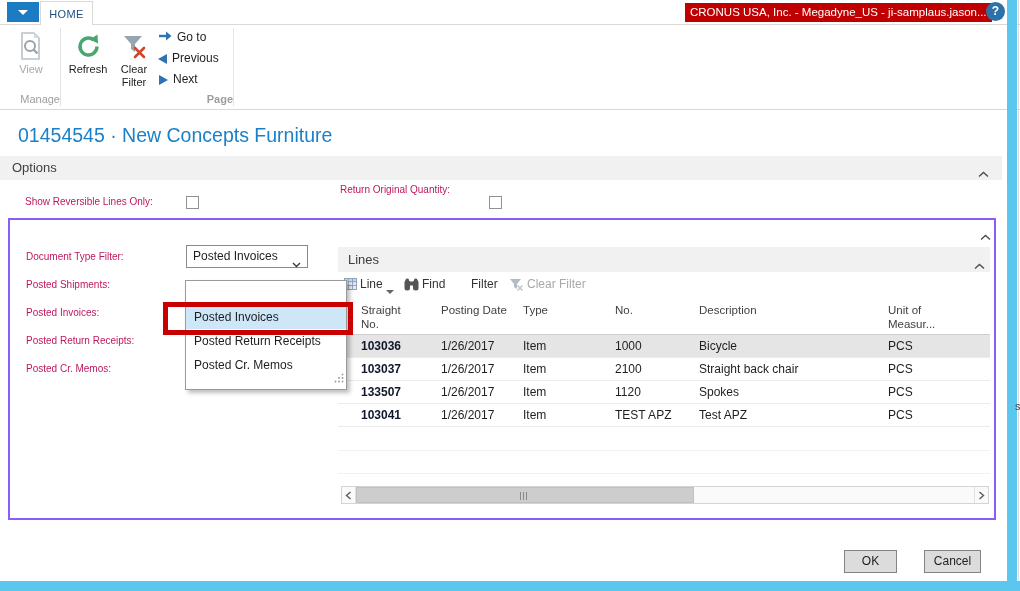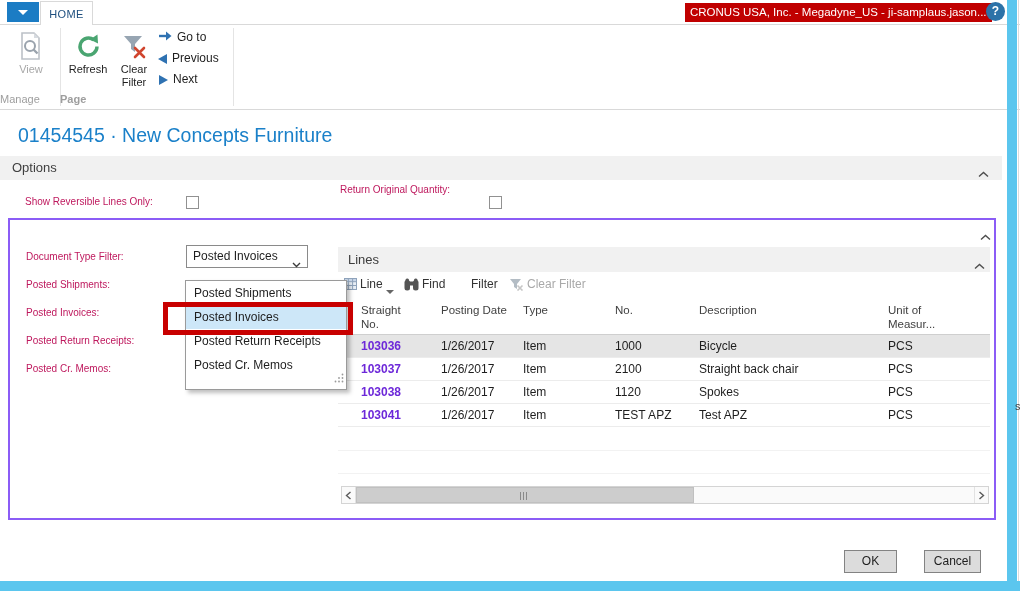--- a/index.html
+++ b/index.html
@@ -11,21 +11,21 @@
   .tabbar { position:absolute; left:0; top:0; width:1020px; height:25px; background:#fff; border-bottom:1px solid #d9d9d9; }
   .app-btn { position:absolute; left:7px; top:2px; width:32px; height:20px; background:#1b7cc4; cursor:pointer; }
   .app-btn .tri { position:absolute; left:11px; top:8px; width:0; height:0; border-left:5px solid transparent; border-right:5px solid transparent; border-top:5px solid #fff; }
   .home-tab { position:absolute; left:40px; top:1px; width:53px; height:25px; background:#fff; border:1px solid #d9d9d9; border-bottom:none; text-align:center; line-height:24px; font-size:11px; letter-spacing:.4px; color:#1d4e7e; }
   .org-banner { position:absolute; left:685px; top:3px; height:19px; line-height:19px; background:#c00000; color:#fff; font-size:11.5px; padding:0 5px; white-space:nowrap; }
   .help-btn { position:absolute; left:986px; top:2px; width:19px; height:19px; border-radius:50%; background:#2c72a8; color:#fff; font-size:12px; font-weight:bold; text-align:center; line-height:19px; }
 
   
   .ribbon { position:absolute; left:0; top:25px; width:1020px; height:85px; background:#fff; border-bottom:1px solid #d9d9d9; }
   .vsep { position:absolute; top:3px; width:1px; height:78px; background:#e4e4e4; }
-  .group-label { position:absolute; top:68px; height:14px; font-size:11px; color:#9e9e9e; text-align:left; }
+  .group-label { position:absolute; top:68px; height:14px; font-size:11px; color:#9e9e9e; text-align:right; }
   .big-btn { position:absolute; top:4px; text-align:center; }
   .big-btn .bb-icon { height:34px; display:flex; align-items:center; justify-content:center; }
   .big-btn .bb-label { font-size:11px; line-height:13px; color:#1e1e1e; }
   .big-btn.disabled .bb-label { color:#a8a8a8; }
   .small-link { position:absolute; height:16px; font-size:12px; color:#1e1e1e; white-space:nowrap; }
   .small-link .sl-icon { display:inline-block; vertical-align:middle; margin-right:5px; }
   .tri-left  { width:0; height:0; border-top:5.5px solid transparent; border-bottom:5.5px solid transparent; border-right:9px solid #2f72b2; }
   .tri-right { width:0; height:0; border-top:5.5px solid transparent; border-bottom:5.5px solid transparent; border-left:9px solid #2f72b2; }
 
   
@@ -49,21 +49,21 @@
   .tb-item { position:absolute; top:6px; font-size:12px; color:#333; white-space:nowrap; cursor:pointer; }
   .tb-item.disabled { color:#a9a9a9; cursor:default; }
   .caret-down { display:inline-block; width:0; height:0; border-left:4px solid transparent; border-right:4px solid transparent; border-top:4px solid #666; }
 
   .col-head { position:absolute; top:56px; font-size:11.5px; color:#414141; line-height:14px; white-space:nowrap; cursor:pointer; }
   .head-sep { position:absolute; left:0; top:87px; width:652px; height:1px; background:#cfcfcf; }
   .t-row { position:absolute; left:0; width:652px; height:23px; border-bottom:1px solid #ececec; cursor:pointer; }
   .t-row.selected { background:#e5e5e5; }
   .t-row.empty { border-bottom:1px solid #f2f2f2; cursor:default; }
   .t-cell { position:absolute; top:0; line-height:22px; font-size:12px; color:#1e1e1e; white-space:nowrap; }
-  .t-cell.bold { font-weight:bold; color:#6d28d9; }
+  .t-cell.bold { font-weight:bold; color:#0f172a; }
 
   .hscroll { position:absolute; left:3px; top:239px; width:648px; height:18px; border:1px solid #d4d4d4; background:#fafafa; }
   .hs-arrow { position:absolute; top:0; width:14px; height:16px; background:#fafafa; display:flex; align-items:center; justify-content:center; cursor:pointer; }
   .hs-thumb { position:absolute; left:14px; top:0; width:338px; height:16px; background:#cdcdcd; border:1px solid #c0c0c0; cursor:pointer; }
   .hs-grip { position:absolute; left:50%; top:4px; margin-left:-5px; width:10px; height:8px; }
   .hs-grip i { position:absolute; top:0; width:1px; height:8px; background:#8a8a8a; }
 
   
   .dropdown { position:absolute; left:185px; top:280px; width:162px; height:110px; background:#fff; border:1px solid #9a9a9a; box-shadow:3px 3px 4px rgba(0,0,0,.25); z-index:40; }
   .dd-item { position:absolute; left:0; width:160px; height:24px; line-height:24px; font-size:12px; padding-left:8px; cursor:pointer; white-space:nowrap; }
@@ -252,21 +252,21 @@
       </div>
       <div class="t-row" style="top:111px;">
         <div class="t-cell bold" style="left:23px;">103037</div>
         <div class="t-cell" style="left:103px;">1/26/2017</div>
         <div class="t-cell" style="left:185px;">Item</div>
         <div class="t-cell" style="left:277px;">2100</div>
         <div class="t-cell" style="left:361px;">Straight back chair</div>
         <div class="t-cell" style="left:550px;">PCS</div>
       </div>
       <div class="t-row" style="top:134px;">
-        <div class="t-cell bold" style="left:23px;">103038</div>
+        <div class="t-cell bold" style="left:23px;">133507</div>
         <div class="t-cell" style="left:103px;">1/26/2017</div>
         <div class="t-cell" style="left:185px;">Item</div>
         <div class="t-cell" style="left:277px;">1120</div>
         <div class="t-cell" style="left:361px;">Spokes</div>
         <div class="t-cell" style="left:550px;">PCS</div>
       </div>
       <div class="t-row" style="top:157px;">
         <div class="t-cell bold" style="left:23px;">103041</div>
         <div class="t-cell" style="left:103px;">1/26/2017</div>
         <div class="t-cell" style="left:185px;">Item</div>
@@ -293,21 +293,20 @@
         <div class="hs-arrow" style="left:632px; border-left:1px solid #e2e2e2;">
           <svg width="7" height="9" viewBox="0 0 7 9">
               <polyline points="1.5,1 5.5,4.5 1.5,8" fill="none" stroke="#5a5a5a" stroke-width="1.4"></polyline>
             </svg>
         </div>
       </div>
     </div>
   </div>
 
   <div class="dropdown">
-    <div class="dd-item" style="top:0;">Posted Shipments</div>
     <div class="dd-item hl" style="top:24px;">Posted Invoices</div>
     <div class="dd-item" style="top:48px;">Posted Return Receipts</div>
     <div class="dd-item" style="top:72px;">Posted Cr. Memos</div>
     <div class="dd-grip">
       <svg width="10" height="10" viewBox="0 0 10 10">
         <circle cx="8.5" cy="1.5" r="0.9" fill="#9a9a9a"></circle>
         <circle cx="8.5" cy="5" r="0.9" fill="#9a9a9a"></circle>
           <circle cx="5" cy="5" r="0.9" fill="#9a9a9a"></circle>
         <circle cx="8.5" cy="8.5" r="0.9" fill="#9a9a9a"></circle>
           <circle cx="5" cy="8.5" r="0.9" fill="#9a9a9a"></circle>

